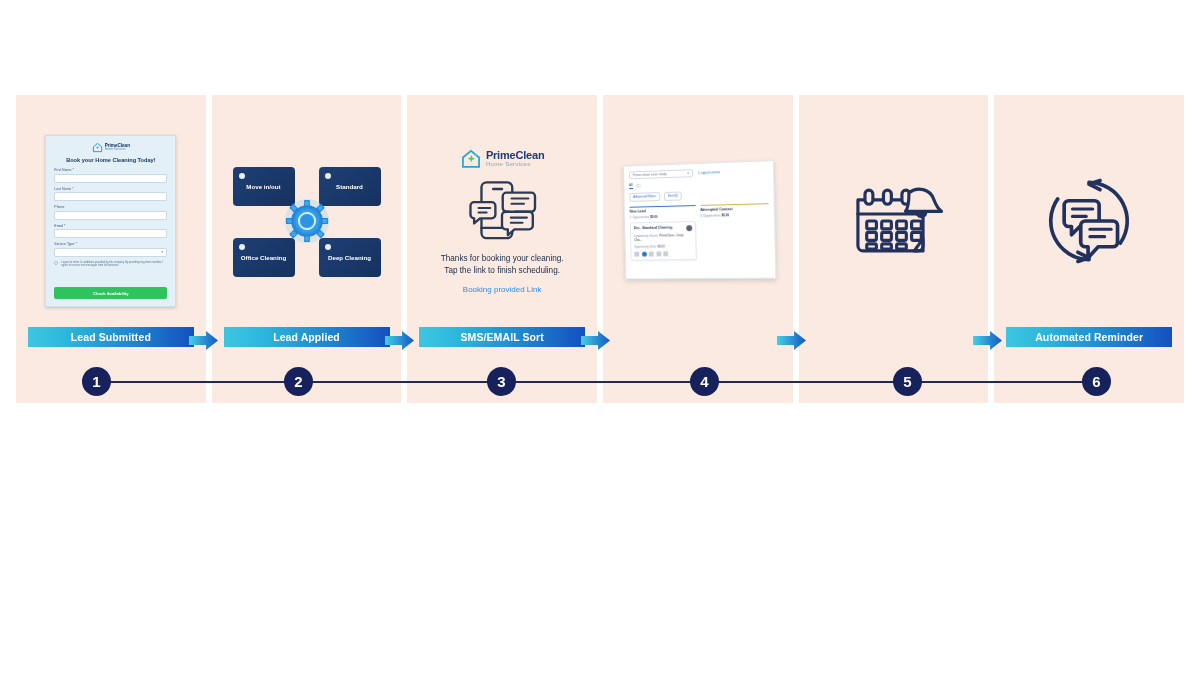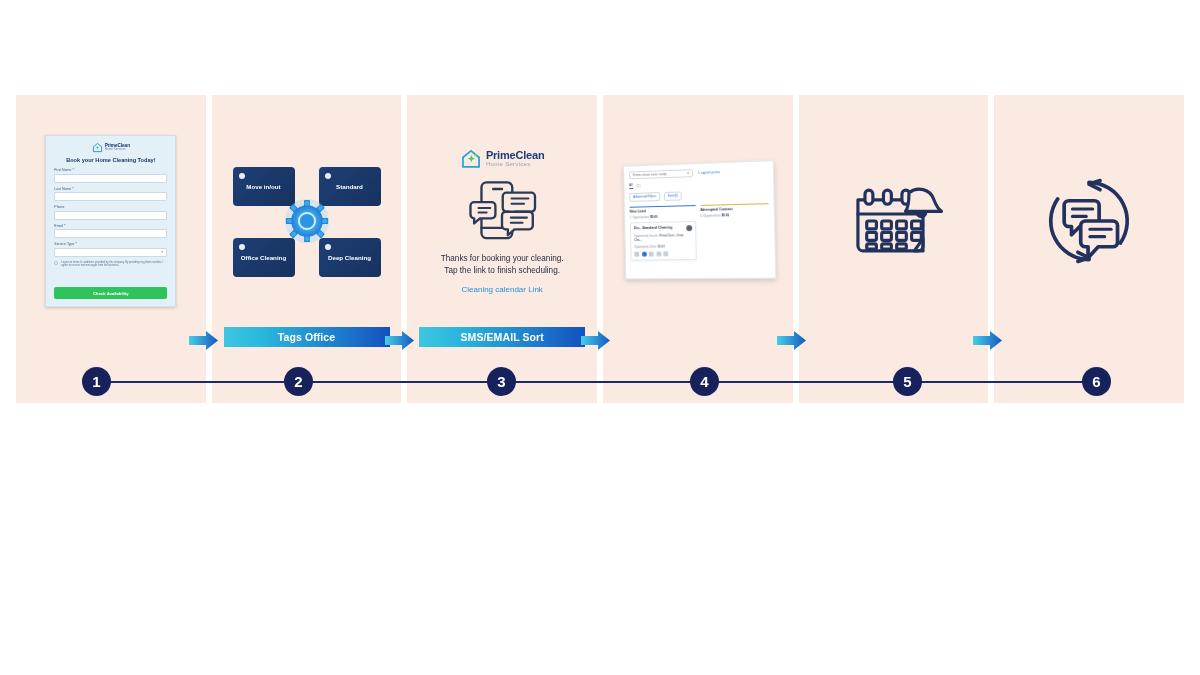--- a/index.html
+++ b/index.html
@@ -284,20 +284,21 @@
           </div>
 
           <div class="fc-consent">
             <div class="fc-box"></div>
             <div class="fc-consent-txt">I agree to terms &amp; conditions provided by the company. By providing my phone number, I agree to receive text messages from the business.</div>
           </div>
 
           <div class="fc-btn">Check Availability</div>
         </div>
       </div>
+      <div class="label-bar">Lead Submitted</div>
     </div>
 
     <div class="panel">
       <div class="panel-art">
         <div class="tags-wrap">
           <div class="tag tl">
             <span class="hole"></span>
             <span>Move in/out</span>
           </div>
           <div class="tag tr">
@@ -331,21 +332,21 @@
               <rect x="16" y="16" width="12" height="14" rx="2" transform="rotate(-45 22 23)"></rect>
               <rect x="72" y="16" width="12" height="14" rx="2" transform="rotate(45 78 23)"></rect>
               <rect x="16" y="70" width="12" height="14" rx="2" transform="rotate(45 22 77)"></rect>
               <rect x="72" y="70" width="12" height="14" rx="2" transform="rotate(-45 78 77)"></rect>
             </g>
             <circle cx="50" cy="50" r="17" fill="none" stroke="#dff4ff" stroke-width="3.5"></circle>
             <circle cx="50" cy="50" r="13" fill="#2e93e2"></circle>
           </svg>
         </div>
       </div>
-      <div class="label-bar">Tags Office</div>
+      <div class="label-bar">Lead Applied</div>
     </div>
 
     <div class="panel">
       <div class="panel-art">
         <div class="sms-block">
           <div class="pc-logo">
             <svg class="pc-mark" viewBox="0 0 24 24">
               <path d="M3.2 10.4 12 3.2l8.8 7.2v10.2H3.2z" fill="none" stroke="#2aa2d4" stroke-width="1.9"></path>
               <path d="M12.4 7.6l1.15 2.85 2.85 1.15-2.85 1.15L12.4 15.6l-1.15-2.85L8.4 11.6l2.85-1.15z" fill="#4fc96d"></path>
               <path d="M16.9 6.2l.5 1.25 1.25.5-1.25.5-.5 1.25-.5-1.25-1.25-.5 1.25-.5z" fill="#7dd98f"></path>
@@ -373,21 +374,21 @@
               <line x1="18" y1="47" x2="29" y2="47" stroke="#2b3a55" stroke-width="2.8" stroke-linecap="round"></line>
             </g>
             <g>
               <path d="M55 46 h32 a5 5 0 0 1 5 5 v14 a5 5 0 0 1 -5 5 h-20 l-9 8 v-8 h-3 a5 5 0 0 1 -5 -5 v-14 a5 5 0 0 1 5 -5z" fill="#faeae1" stroke="#2b3a55" stroke-width="3.2" stroke-linejoin="round"></path>
               <line x1="62" y1="54" x2="84" y2="54" stroke="#2b3a55" stroke-width="2.8" stroke-linecap="round"></line>
               <line x1="62" y1="61" x2="78" y2="61" stroke="#2b3a55" stroke-width="2.8" stroke-linecap="round"></line>
             </g>
           </svg>
 
           <div class="sms-msg">Thanks for booking your cleaning. Tap the link to finish scheduling.</div>
-          <div class="sms-link">Cleaning calendar Link</div>
+          <div class="sms-link">Booking provided Link</div>
         </div>
       </div>
       <div class="label-bar">SMS/EMAIL Sort</div>
     </div>
 
     <div class="panel">
       <div class="panel-art">
         <div class="crm">
 
           <div class="crm-top">
@@ -497,20 +498,21 @@
             <line x1="32" y1="37" x2="54" y2="37" stroke="#22325e" stroke-width="3.4" stroke-linecap="round"></line>
             <line x1="32" y1="45" x2="47" y2="45" stroke="#22325e" stroke-width="3.4" stroke-linecap="round"></line>
           </g>
           <g>
             <path d="M46 50 h30 a5 5 0 0 1 5 5 v18 a5 5 0 0 1 -5 5 H60 l-11 12 v-12 h-3 a5 5 0 0 1 -5 -5 V55 a5 5 0 0 1 5 -5z" fill="#faeae1" stroke="#22325e" stroke-width="4" stroke-linejoin="round"></path>
             <line x1="51" y1="59" x2="74" y2="59" stroke="#22325e" stroke-width="3.4" stroke-linecap="round"></line>
             <line x1="51" y1="67" x2="67" y2="67" stroke="#22325e" stroke-width="3.4" stroke-linecap="round"></line>
           </g>
         </svg>
       </div>
+      <div class="label-bar">Automated Reminder</div>
     </div>
 
   </div>
 
   <div class="arrow" style="left:189px">
     <svg viewBox="0 0 29 19">
         <defs>
           <linearGradient id="ag1" x1="0" y1="0" x2="1" y2="0">
             <stop offset="0" stop-color="#45cfe4"></stop>
             <stop offset="1" stop-color="#1558c4"></stop>

